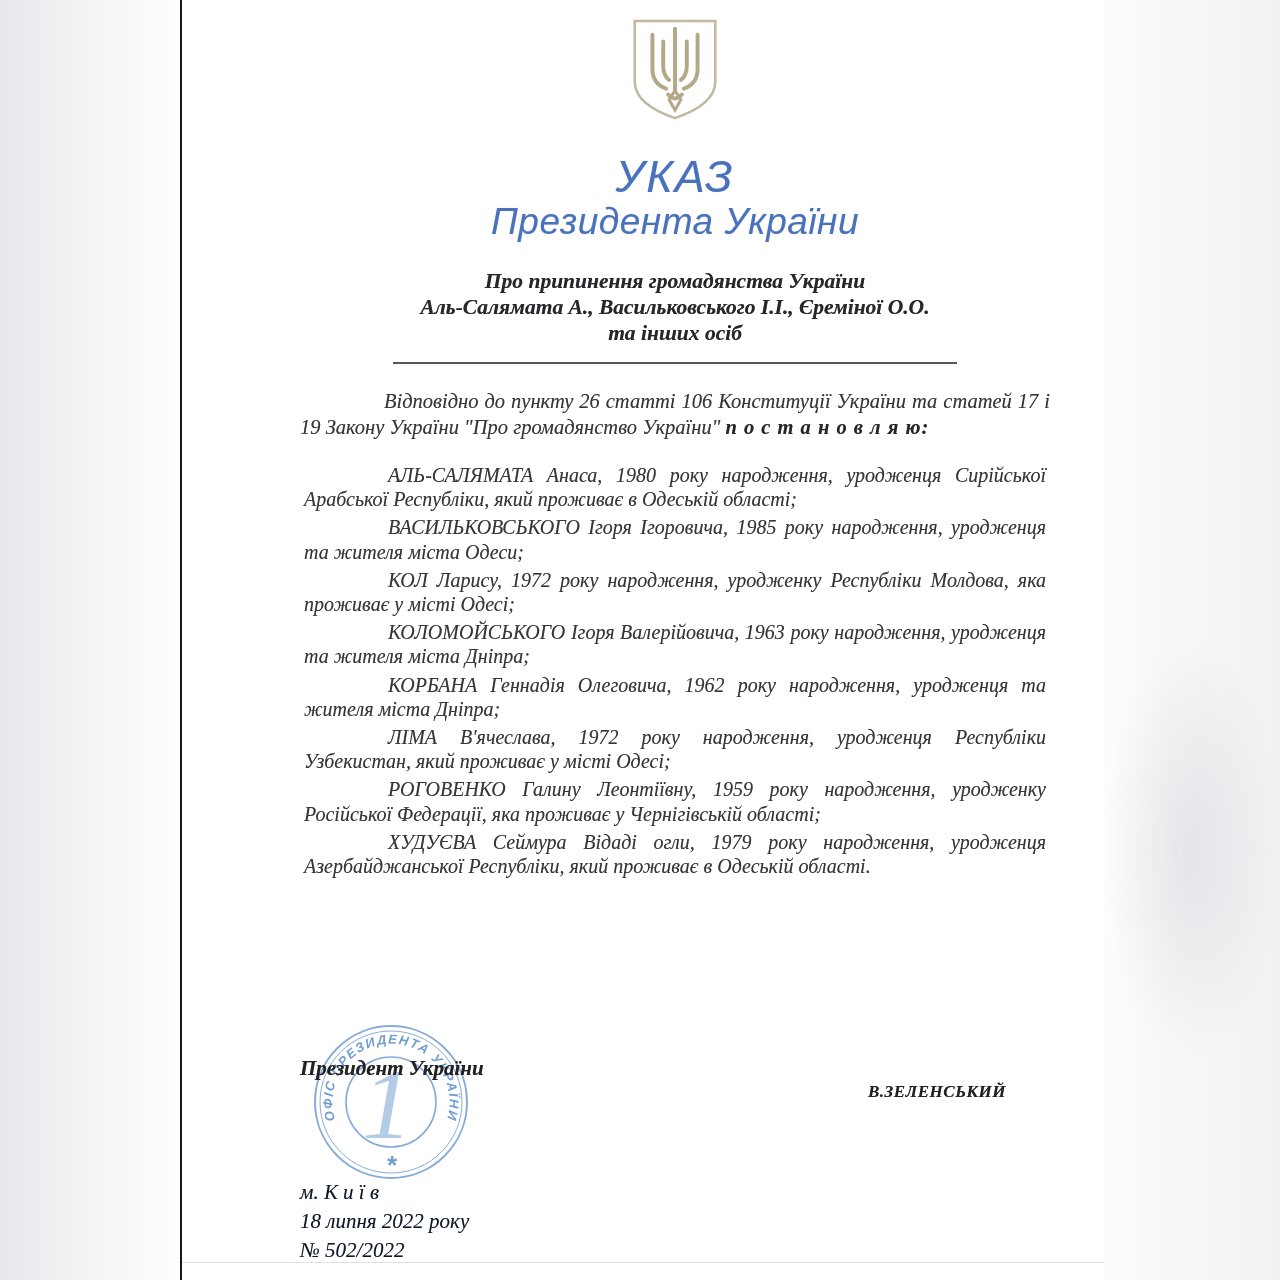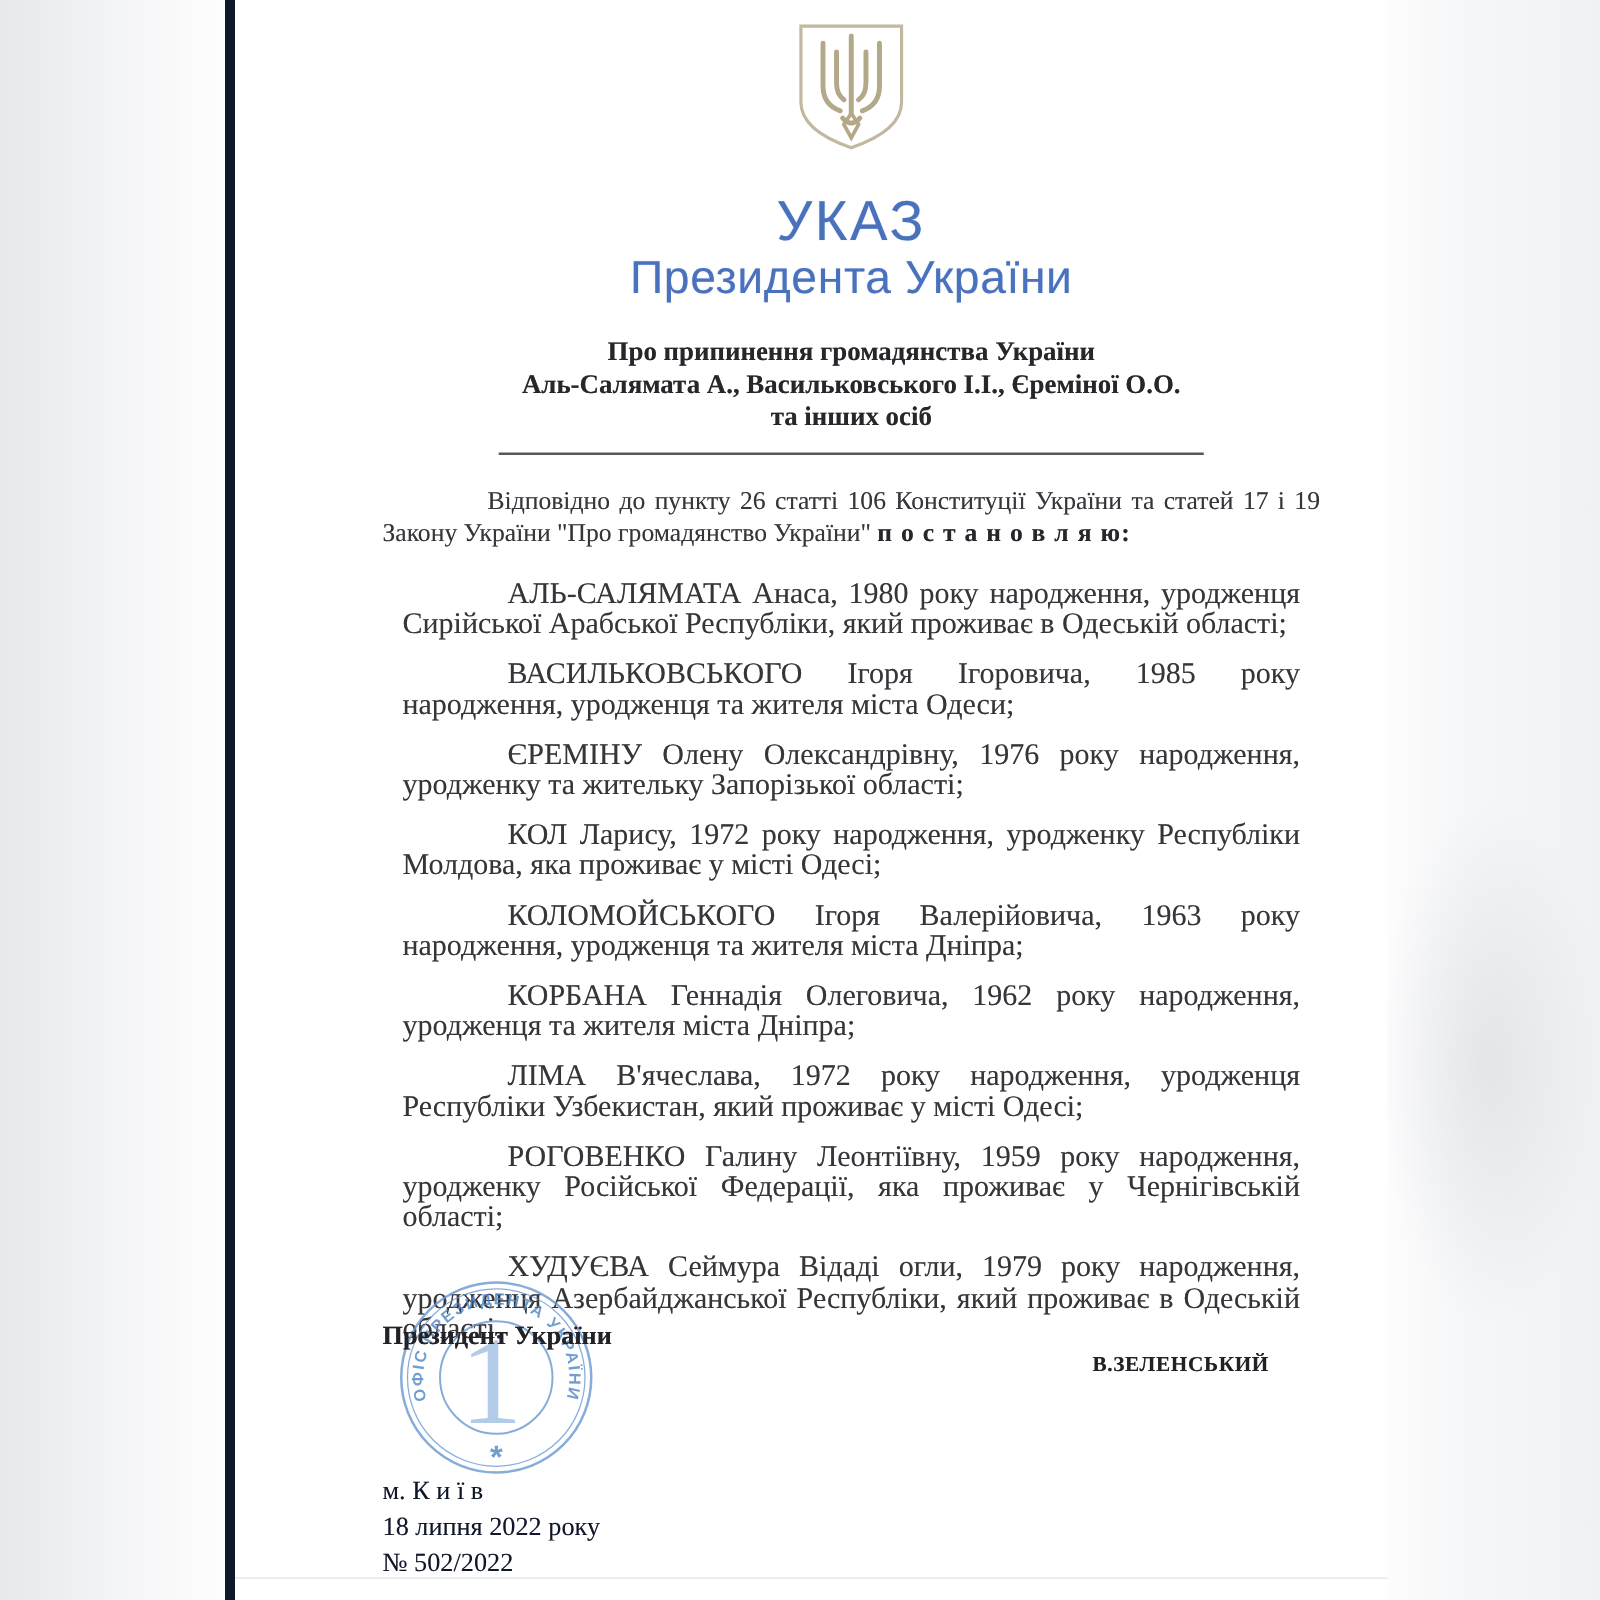--- a/index.html
+++ b/index.html
@@ -16,22 +16,23 @@
     position:absolute;left:1102px;top:0;width:178px;height:1280px;
     background:linear-gradient(90deg,#fdfdfe 0%,#f6f7f8 40%,#f0f1f3 100%);
   }
   .edge-right::after{
     content:"";position:absolute;left:0;top:640px;width:178px;height:420px;
     background:radial-gradient(closest-side,rgba(205,208,214,.45),rgba(205,208,214,0));
   }
   
   .page{
     position:absolute;left:180px;top:0;width:922px;height:1280px;
-    background:#ffffff;border-left:8px solid #0f172a;
+    background:#ffffff;border-left:2px solid #0f172a;
     color:#323237;
+    font-style:italic;
   }
   .content{padding:0 54px 0 118px;}
   .emblem{width:104px;height:108px;margin:16px auto 0;display:block;}
   .title-1{
     margin:30px 0 0;text-align:center;font-family:"Liberation Sans",sans-serif;
     font-weight:400;font-size:45px;line-height:46px;letter-spacing:2px;
     color:#4a72bc;text-shadow:0 0 1px rgba(74,114,188,.35);
   }
   .title-2{
     margin:2px 0 0;text-align:center;font-family:"Liberation Sans",sans-serif;
@@ -47,21 +48,21 @@
     margin:24px 0 16px;text-align:justify;text-indent:84px;font-size:20.5px;
     line-height:26px;color:#35353a;text-shadow:0 0 .5px rgba(40,40,45,.4);
   }
   .decree-verb{font-weight:bold;letter-spacing:1px;color:#26262b;}
   .resolution{
     margin:17px 0 0;text-indent:84px;font-weight:bold;font-size:20.5px;
     line-height:26px;color:#26262b;text-shadow:0 0 .5px rgba(30,30,35,.5);
   }
   .entries{margin-top:23px;}
   .entries p{
-    margin:16px;text-align:justify;text-indent:84px;font-size:24px;
+    margin:4px;text-align:justify;text-indent:84px;font-size:20px;
     line-height:24.2px;color:#35353a;text-shadow:0 0 .5px rgba(40,40,45,.4);
   }
   
   .stamp{position:absolute;left:129px;top:1022px;width:160px;height:160px;z-index:1;}
   .sig-label{
     position:absolute;left:118px;top:1056px;z-index:2;font-weight:bold;
     font-size:21px;color:#222226;text-shadow:0 0 .5px rgba(25,25,30,.55);
   }
   .sig-name{
     position:absolute;left:686px;top:1082px;z-index:2;font-weight:bold;
@@ -107,21 +108,20 @@
       </div>
 
       <div class="rule"></div>
 
       <p class="preamble"><span>Відповідно до пункту 26 статті 106 Конституції України та статей 17 і 19 Закону України "Про громадянство України" </span><span class="decree-verb">п о с т а н о в л я ю:</span></p>
 
 
       <div class="entries" id="entries">
           <p>АЛЬ-САЛЯМАТА Анаса, 1980 року народження, уродженця Сирійської Арабської Республіки, який проживає в Одеській області;</p>
           <p>ВАСИЛЬКОВСЬКОГО Ігоря Ігоровича, 1985 року народження, уродженця та жителя міста Одеси;</p>
-          <p>ЄРЕМІНУ Олену Олександрівну, 1976 року народження, уродженку та жительку Запорізької області;</p>
           <p>КОЛ Ларису, 1972 року народження, уродженку Республіки Молдова, яка проживає у місті Одесі;</p>
           <p>КОЛОМОЙСЬКОГО Ігоря Валерійовича, 1963 року народження, уродженця та жителя міста Дніпра;</p>
           <p>КОРБАНА Геннадія Олеговича, 1962 року народження, уродженця та жителя міста Дніпра;</p>
           <p>ЛІМА В'ячеслава, 1972 року народження, уродженця Республіки Узбекистан, який проживає у місті Одесі;</p>
           <p>РОГОВЕНКО Галину Леонтіївну, 1959 року народження, уродженку Російської Федерації, яка проживає у Чернігівській області;</p>
           <p>ХУДУЄВА Сеймура Відаді огли, 1979 року народження, уродженця Азербайджанської Республіки, який проживає в Одеській області.</p>
         </div>
     </div>
 
     <svg class="stamp" viewBox="-80 -80 160 160" aria-hidden="true">

